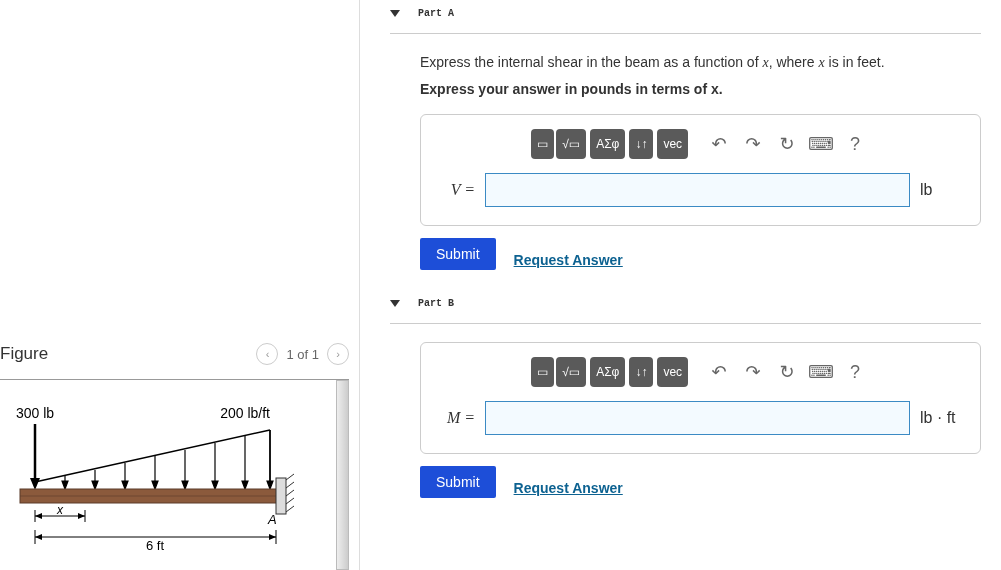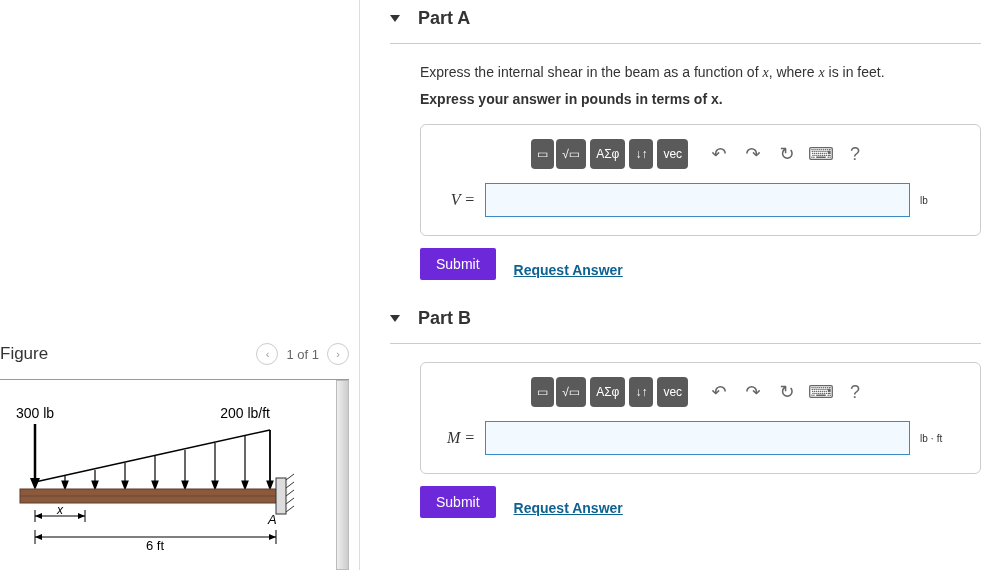--- a/index.html
+++ b/index.html
@@ -13,38 +13,38 @@
 .figure-header { display: flex; align-items: center; justify-content: space-between; padding: 8px 0 14px 0; border-bottom: 1px solid #999; }
 .figure-title { font-size: 17px; font-weight: normal; color: #333; }
 .figure-nav { display: flex; align-items: center; gap: 8px; color: #666; font-size: 13px; }
 .nav-btn { width: 22px; height: 22px; border: 1px solid #ccc; border-radius: 50%; background: #fff; display: inline-flex; align-items: center; justify-content: center; cursor: pointer; color: #999; font-size: 11px; }
 .figure-canvas { padding: 10px 0 2px 0; height: 190px; overflow: hidden; position: relative; }
 .figure-canvas::after { content:""; position:absolute; right:0; top:0; bottom:0; width:11px; background: linear-gradient(to right, #eee, #ccc); border:1px solid #bbb; }
 .right-panel { flex: 1; padding: 0 20px 0 30px; overflow: hidden; }
 .part { margin-bottom: 10px; }
 .part-header { display: flex; align-items: center; padding: 8px 0 14px 0; margin-bottom: 18px; border-bottom: 1px solid #ccc; }
 .part-caret { width: 0; height: 0; border-left: 5px solid transparent; border-right: 5px solid transparent; border-top: 7px solid #333; margin-right: 18px; }
-.part-title { font-weight: bold; font-size: 18px; }
+.part-title { font-weight: bold; font-size: 10px; font-family: Liberation Mono, monospace; }
 .part-body { padding: 0 0 10px 30px; }
 .instruction { margin-bottom: 6px; line-height: 1.5; }
 .instruction .var { font-style: italic; font-family: Georgia, serif; }
 .instruction-bold { font-weight: bold; margin-bottom: 14px; line-height: 1.5; }
 .answer-panel { border: 1px solid #ccc; border-radius: 6px; padding: 14px 18px 18px 18px; background: #fff; margin-bottom: 12px; }
 .toolbar { display: flex; align-items: center; gap: 4px; justify-content: center; margin-bottom: 14px; }
 .tool-btn { height: 30px; border-radius: 4px; display: inline-flex; align-items: center; justify-content: center; color: #fff; font-size: 12px; border: none; cursor: pointer; padding: 0 6px; }
 .tool-dark { background: #5a5a5a; }
 .tool-group { display: flex; gap: 2px; }
 .tool-spacer { width: 8px; }
 .tool-icon { width: 30px; height: 30px; display: inline-flex; align-items: center; justify-content: center; cursor: pointer; color: #666; font-size: 18px; border-radius: 4px; }
 .answer-row { display: flex; align-items: center; gap: 10px; }
 .answer-label { font-family: Georgia, serif; font-style: italic; font-size: 16px; min-width: 36px; text-align: right; }
 .answer-input { flex: 1; height: 34px; border: 1px solid #3b8ac4; background: #f3faff; padding: 4px 8px; font-size: 14px; }
-.answer-unit { font-size: 10px; min-width: 42px; }
+.answer-unit { font-size: 16px; min-width: 42px; }
 .actions { display: flex; align-items: center; gap: 18px; }
-.submit-btn { background: #6d28d9; color: #fff; border: none; padding: 8px 16px; font-size: 14px; cursor: pointer; border-radius: 2px; }
+.submit-btn { background: #1d4ed8; color: #fff; border: none; padding: 8px 16px; font-size: 14px; cursor: pointer; border-radius: 2px; }
 .request-link { color: #0d6291; font-weight: bold; text-decoration: underline; cursor: pointer; font-size: 14px; margin-top: 12px; }
 
 .beam-svg { width: 300px; height: 170px; }
 </style>
 </head>
 <body>
 
 <div class="container">
   <div class="left-panel">
 

